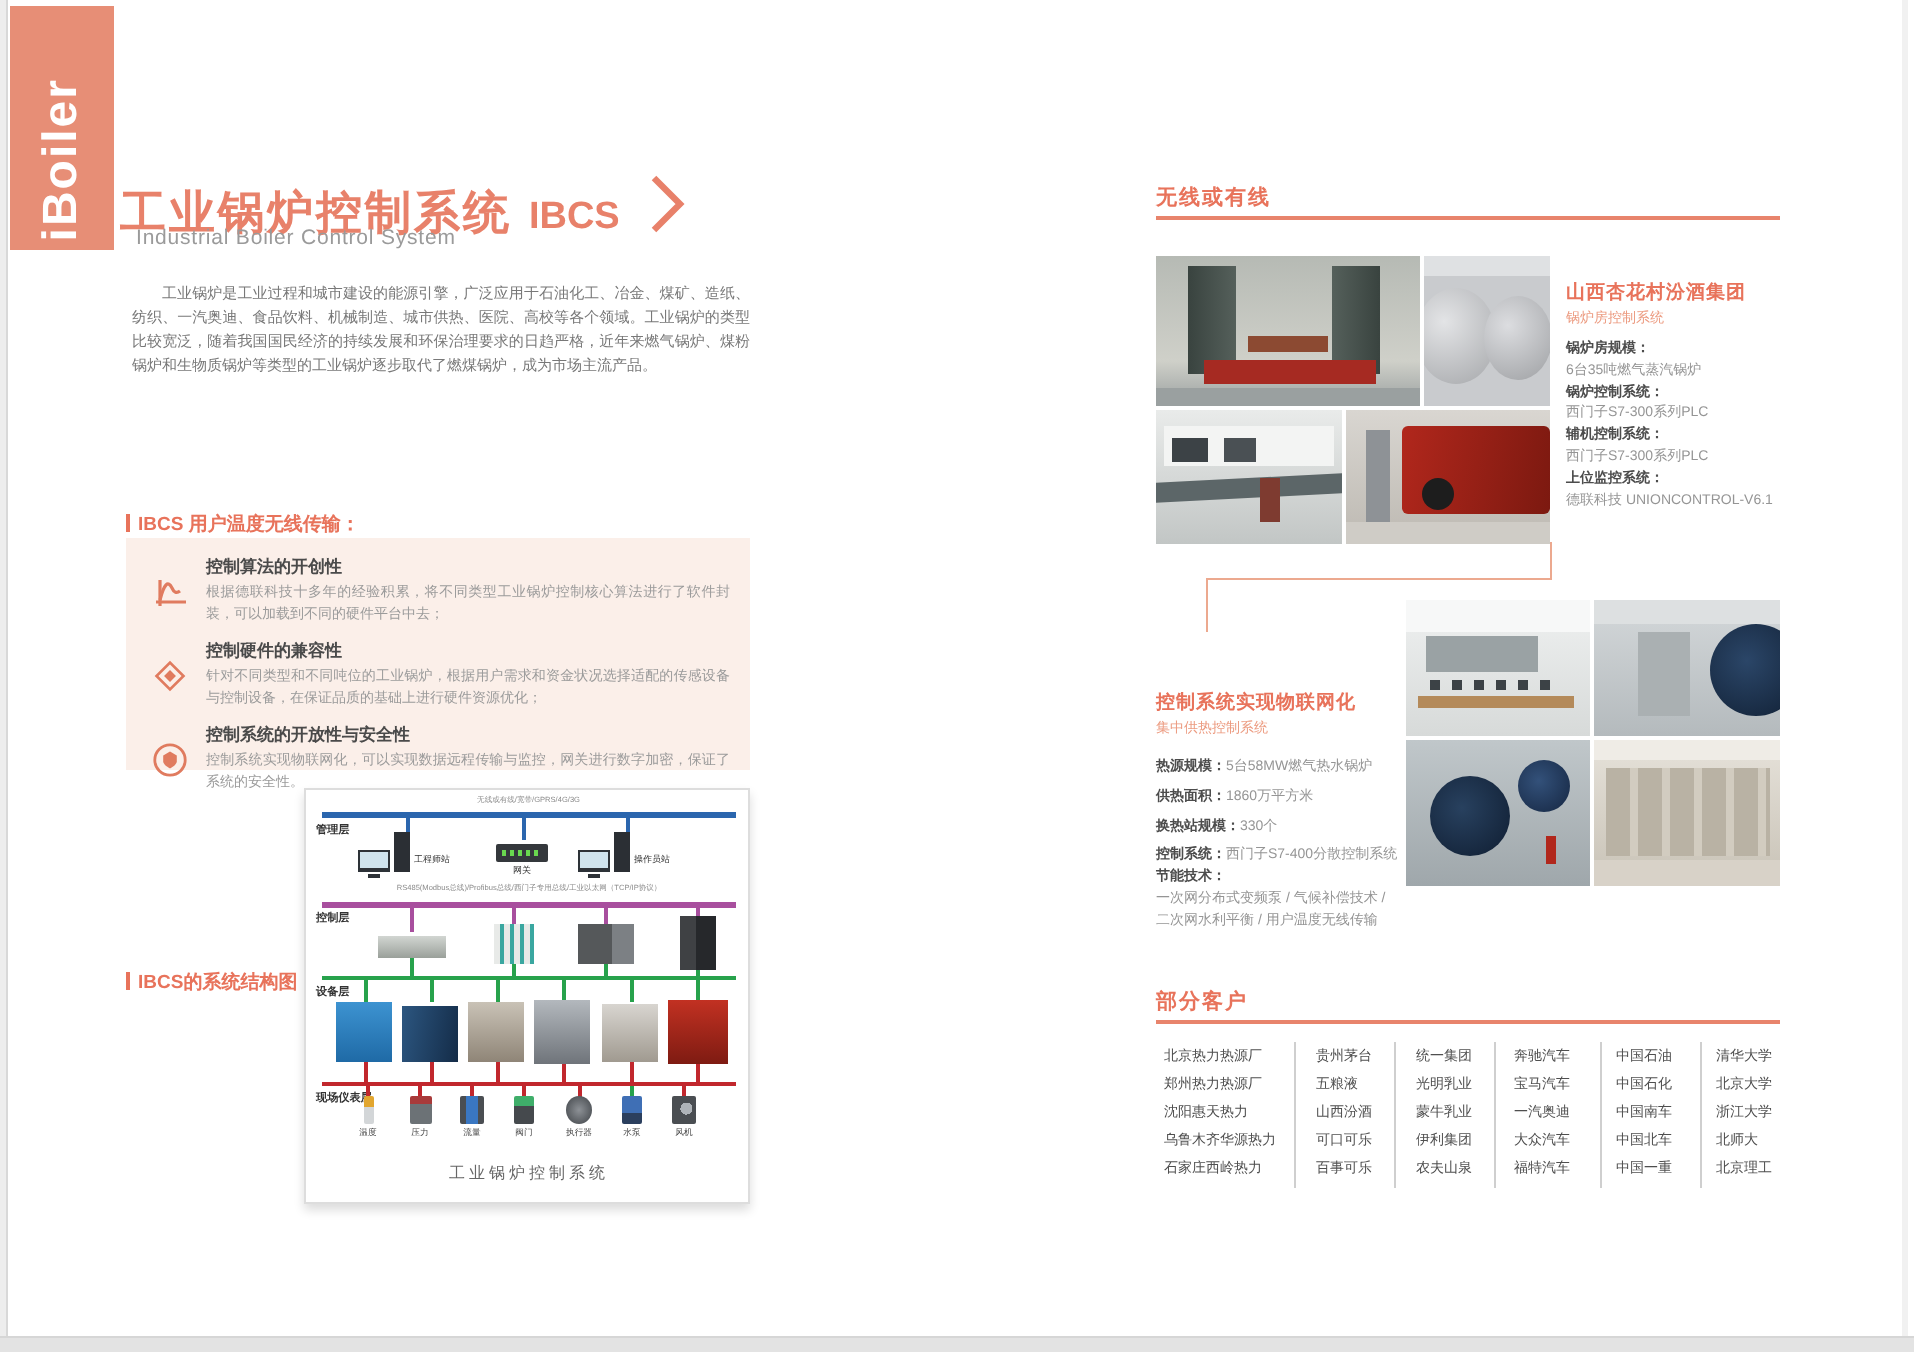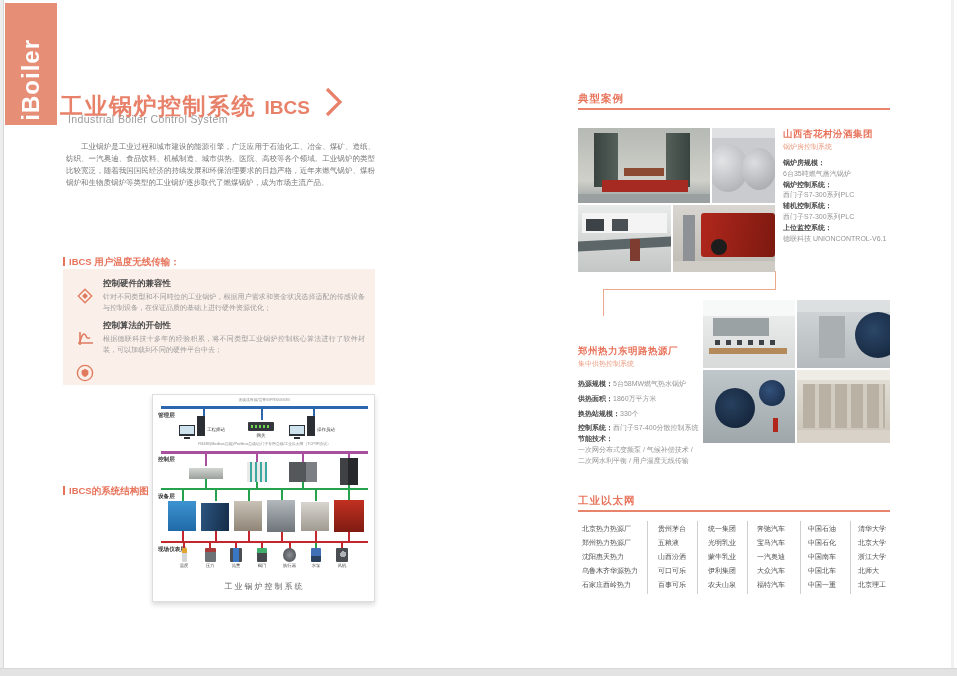--- a/index.html
+++ b/index.html
@@ -103,44 +103,48 @@
   </div>
   <div class="abs subtitle">Industrial Boiler Control System</div>
 
   <div class="abs intro">
     <p>工业锅炉是工业过程和城市建设的能源引擎，广泛应用于石油化工、冶金、煤矿、造纸、纺织、一汽奥迪、食品饮料、机械制造、城市供热、医院、高校等各个领域。工业锅炉的类型比较宽泛，随着我国国民经济的持续发展和环保治理要求的日趋严格，近年来燃气锅炉、煤粉锅炉和生物质锅炉等类型的工业锅炉逐步取代了燃煤锅炉，成为市场主流产品。</p>
   </div>
 
   <div class="abs bar-h features-h">IBCS 用户温度无线传输：</div>
   <div class="abs features-box">
     <div class="feature">
+      <svg class="f-ic" viewBox="0 0 20 20">
+          <path d="M3 15 H18 M5 17 V4" fill="none" stroke="#E07B5F" stroke-width="1.6"></path>
+          <path d="M5 14 Q8 2 11 8 Q12.5 11.5 15 9.5" fill="none" stroke="#E07B5F" stroke-width="1.6"></path>
+        </svg>
+      <div>
+        <div class="f-title">控制算法的开创性</div>
+        <div class="f-desc">根据德联科技十多年的经验积累，将不同类型工业锅炉控制核心算法进行了软件封装，可以加载到不同的硬件平台中去；</div>
+      </div>
+    </div>
+    <div class="feature">
       <svg class="f-ic" viewBox="0 0 21 21">
           <rect x="5.5" y="5.5" width="10" height="10" transform="rotate(45 10.5 10.5)" fill="none" stroke="#E07B5F" stroke-width="1.4"></rect>
           <rect x="8.3" y="8.3" width="4.4" height="4.4" transform="rotate(45 10.5 10.5)" fill="#E07B5F"></rect>
         </svg>
       <div>
         <div class="f-title">控制硬件的兼容性</div>
         <div class="f-desc">针对不同类型和不同吨位的工业锅炉，根据用户需求和资金状况选择适配的传感设备与控制设备，在保证品质的基础上进行硬件资源优化；</div>
       </div>
     </div>
     <div class="feature">
       <svg class="f-ic" viewBox="0 0 20 20">
-          <path d="M3 15 H18 M5 17 V4" fill="none" stroke="#E07B5F" stroke-width="1.6"></path>
-          <path d="M5 14 Q8 2 11 8 Q12.5 11.5 15 9.5" fill="none" stroke="#E07B5F" stroke-width="1.6"></path>
-        </svg>
-      <div>
-        <div class="f-title">控制算法的开创性</div>
-        <div class="f-desc">根据德联科技十多年的经验积累，将不同类型工业锅炉控制核心算法进行了软件封装，可以加载到不同的硬件平台中去；</div>
-      </div>
-    </div>
-    <div class="feature">
-      <svg class="f-ic" viewBox="0 0 20 20">
           <circle cx="10" cy="10" r="7.6" fill="none" stroke="#E07B5F" stroke-width="1.4"></circle>
           <path d="M10 5.8 l3.4 1.9 v2.9 c0 2.1 -3.4 3.6 -3.4 3.6 c0 0 -3.4 -1.5 -3.4 -3.6 v-2.9 z" fill="#E07B5F"></path>
         </svg>
+      <div>
+        <div class="f-title">控制系统的开放性与安全性</div>
+        <div class="f-desc">控制系统实现物联网化，可以实现数据远程传输与监控，网关进行数字加密，保证了系统的安全性。</div>
+      </div>
     </div>
   </div>
 
   <div class="abs bar-h diagram-h">IBCS的系统结构图：</div>
   <div class="abs diagram-box">
     <div class="buslbl" style="top:2px;">
         <span class="tt">无线或有线/宽带/GPRS/4G/3G</span>
       </div>
     <div class="bus bus1"></div>
     <div class="layerlbl" style="top:16px;">管理层</div>
@@ -253,21 +257,21 @@
       <span class="instlbl">水泵</span>
     </div>
     <div class="inst" style="left:176px;">
       <div class="inst-icon" style="width:12px;background:radial-gradient(circle at 60% 45%,#aeb3b8 0 3px,#4a4e52 3px);"></div>
       <span class="instlbl">风机</span>
     </div>
 
     <div class="dcaption">工业锅炉控制系统</div>
   </div>
 
-  <div class="abs r-head" style="left:578px;top:92px;">典型案例</div>
+  <div class="abs r-head" style="left:578px;top:92px;">无线或有线</div>
   <div class="abs r-rule" style="left:578px;top:108px;width:312px;"></div>
 
   <div class="ph" style="left:578px;top:128px;width:132px;height:75px;background:linear-gradient(#b6bab4,#cfd0c9 70%,#9aa0a0);">
     <div class="abs" style="left:16px;top:5px;width:24px;height:54px;background:linear-gradient(90deg,#39433f,#55605b);"></div>
     <div class="abs" style="left:88px;top:5px;width:24px;height:54px;background:linear-gradient(90deg,#55605b,#39433f);"></div>
     <div class="abs" style="left:46px;top:40px;width:40px;height:8px;background:#8c4a32;"></div>
     <div class="abs" style="left:24px;top:52px;width:86px;height:12px;background:#a62a22;"></div>
     <div class="abs" style="left:0;top:66px;width:132px;height:9px;background:#9aa0a0;"></div>
   </div>
   <div class="ph" style="left:712px;top:128px;width:63px;height:75px;background:#c9cbce;">
@@ -282,21 +286,21 @@
     <div class="abs" style="left:0;top:34px;width:93px;height:10px;background:#5c6668;transform:skewY(-3deg);"></div>
     <div class="abs" style="left:52px;top:34px;width:10px;height:22px;background:#7e3b30;"></div>
   </div>
   <div class="ph" style="left:673px;top:205px;width:102px;height:67px;background:linear-gradient(#d9d6d1,#bdb9b2);">
     <div class="abs" style="left:28px;top:8px;width:74px;height:44px;background:linear-gradient(100deg,#b1271c,#7c1910);border-radius:3px;"></div>
     <div class="abs" style="left:38px;top:34px;width:16px;height:16px;border-radius:50%;background:#1d1d1d;"></div>
     <div class="abs" style="left:10px;top:10px;width:12px;height:48px;background:#8e9296;"></div>
     <div class="abs" style="left:0;top:56px;width:102px;height:11px;background:#cfccc6;"></div>
   </div>
 
-  <div class="abs" style="left:783px;top:128px;width:112px;">
+  <div class="abs" style="left:783px;top:140px;width:112px;">
     <div class="case-title">山西杏花村汾酒集团</div>
     <div class="case-sub">锅炉房控制系统</div>
     <div style="margin-top:6px;">
       <div class="spec-lbl">锅炉房规模：</div>
       <div class="spec-val">6台35吨燃气蒸汽锅炉</div>
       <div class="spec-lbl">锅炉控制系统：</div>
       <div class="spec-val">西门子S7-300系列PLC</div>
       <div class="spec-lbl">辅机控制系统：</div>
       <div class="spec-val">西门子S7-300系列PLC</div>
       <div class="spec-lbl">上位监控系统：</div>
@@ -324,34 +328,34 @@
     <div class="abs" style="left:56px;top:10px;width:26px;height:26px;border-radius:50%;background:radial-gradient(circle at 40% 40%,#33517a,#152641);"></div>
     <div class="abs" style="left:70px;top:48px;width:5px;height:14px;background:#b1271c;"></div>
   </div>
   <div class="ph" style="left:797px;top:370px;width:93px;height:73px;background:linear-gradient(#e6e2da,#c8c2b6);">
     <div class="abs" style="left:6px;top:14px;width:82px;height:44px;background:repeating-linear-gradient(90deg,#b9b2a4 0 12px,#d2ccc0 12px 16px);"></div>
     <div class="abs" style="left:0;top:0;width:93px;height:10px;background:#efece6;"></div>
     <div class="abs" style="left:0;top:60px;width:93px;height:13px;background:#d8d2c8;"></div>
   </div>
 
   <div class="abs" style="left:578px;top:345px;width:128px;">
-    <div class="case-title">郑州热力东明路热源厂</div>
+    <div class="case-title">控制系统实现物联网化</div>
     <div class="case-sub">集中供热控制系统</div>
     <div style="margin-top:6px;">
       <div class="spec-line"><span class="spec-lbl">热源规模：</span><span class="spec-val">5台58MW燃气热水锅炉</span></div>
       <div class="spec-line"><span class="spec-lbl">供热面积：</span><span class="spec-val">1860万平方米</span></div>
       <div class="spec-line"><span class="spec-lbl">换热站规模：</span><span class="spec-val">330个</span></div>
       <div class="spec-line"><span class="spec-lbl">控制系统：</span><span class="spec-val">西门子S7-400分散控制系统</span></div>
       <div class="spec-lbl">节能技术：</div>
       <div class="spec-val">一次网分布式变频泵 / 气候补偿技术 /</div>
       <div class="spec-val">二次网水利平衡 / 用户温度无线传输</div>
     </div>
   </div>
 
-  <div class="abs r-head" style="left:578px;top:494px;">工业以太网</div>
+  <div class="abs r-head" style="left:578px;top:494px;">部分客户</div>
   <div class="abs r-rule" style="left:578px;top:510px;width:312px;"></div>
 
   <div class="cust-div" style="left:647px;"></div>
   <div class="cust-div" style="left:697px;"></div>
   <div class="cust-div" style="left:747px;"></div>
   <div class="cust-div" style="left:800px;"></div>
   <div class="cust-div" style="left:850px;"></div>
 
   <div class="cust-col" style="left:582px;width:62px;">
     <div>北京热力热源厂</div>

